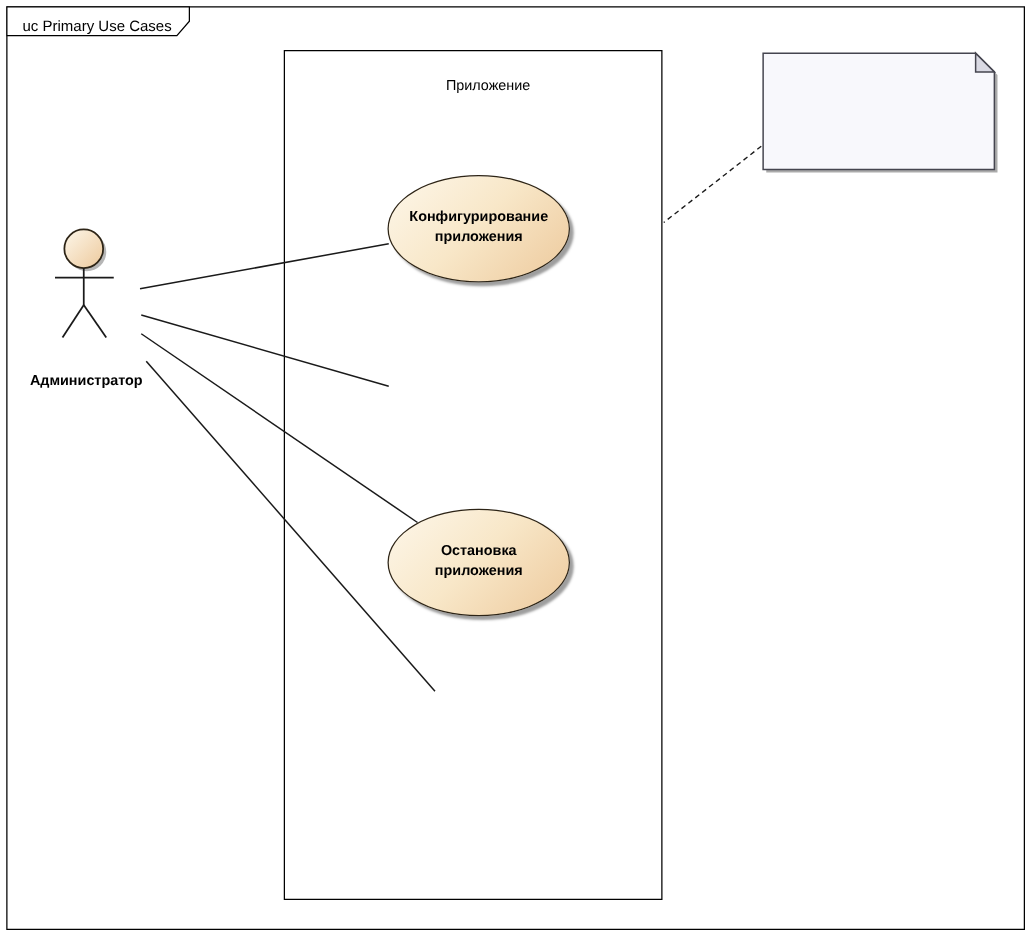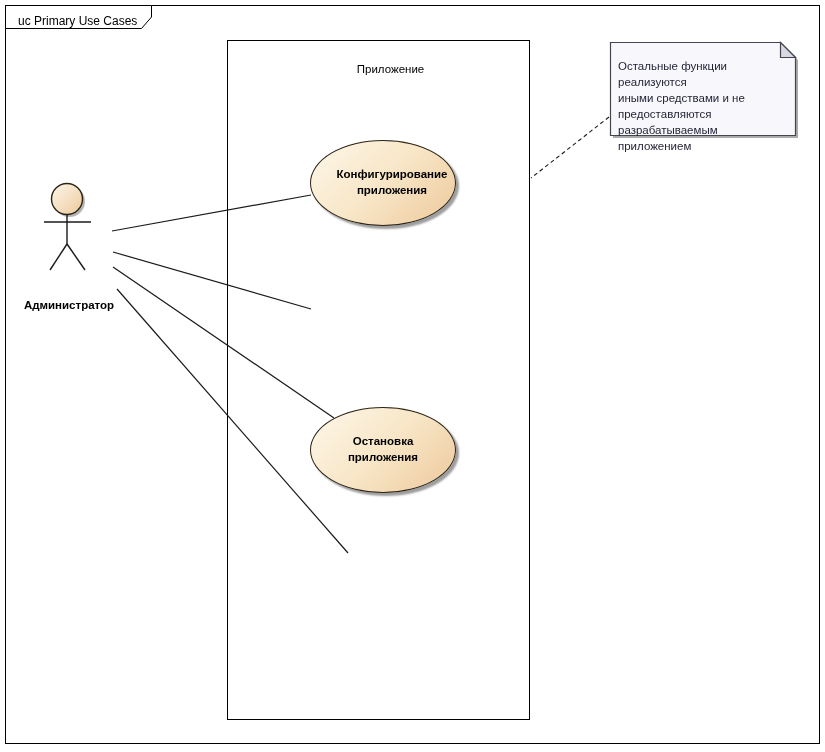--- a/index.html
+++ b/index.html
@@ -16,21 +16,21 @@
   .frame-tab-label{position:absolute;left:13px;top:9px;font-size:12px;font-weight:normal;color:var(--text);white-space:nowrap;}
 
   .boundary{position:absolute;left:227px;top:40px;width:303px;height:680px;border:1px solid #000;background:transparent;}
   .boundary-label{position:absolute;left:12px;top:6px;width:100%;text-align:center;font-size:11.5px;color:var(--text);margin-top:16px;}
 
   .usecase{position:absolute;border:1.5px solid var(--ellipse-border);border-radius:50%;
     background:linear-gradient(135deg,var(--ellipse-fill-light) 0%,var(--ellipse-fill-mid) 48%,var(--ellipse-fill-dark) 100%);
     box-shadow:3px 3px 2px var(--shadow);
     display:flex;align-items:center;justify-content:center;text-align:center;}
   .usecase .uc-label{width:126px;font-size:11.5px;font-weight:bold;line-height:1.35;color:var(--text);white-space:pre-line;}
-  .uc1{left:310px;top:140px;width:146px;height:86px;justify-content:flex-end;}
+  .uc1{left:310px;top:140px;width:146px;height:86px;}
   .uc2{left:310px;top:287px;width:146px;height:86px;}
   .uc3{left:310px;top:407px;width:146px;height:86px;}
   .uc4{left:315px;top:549px;width:141px;height:91px;}
 
   .svg-layer{position:absolute;left:0;top:0;width:825px;height:752px;}
 
   .actor-label{position:absolute;left:12px;top:268px;width:114px;text-align:center;font-size:11.5px;font-weight:bold;color:var(--text);white-space:nowrap;margin-top:31px;}
 
   .note{position:absolute;left:607px;top:39px;width:194px;height:100px;}
   .note-text{position:absolute;left:11px;top:19px;width:172px;font-size:11.5px;line-height:16px;color:var(--note-text);white-space:pre-line;}
@@ -88,19 +88,15 @@
     <div class="uc-label">Остановка
 приложения</div>
   </div>
 
   <div class="note">
     <svg width="194" height="100">
       <path d="M6,6 H176 L191,21 V99 H6 Z" fill="#ababab"></path>
       <path d="M3.5,3.5 H173.5 L188.5,18.5 V96.5 H3.5 Z" fill="var(--note-fill)" stroke="var(--note-border)" stroke-width="1.2"></path>
       <path d="M173.5,3.5 V18.5 H188.5 Z" fill="var(--note-fold)" stroke="var(--note-border)" stroke-width="1.2"></path>
     </svg>
-    <div class="note-text">Остальные функции реализуются
-иными средствами и не
-предоставляются
-разрабатываемым приложением</div>
   </div>
 
 </div>
 
 </body></html>

